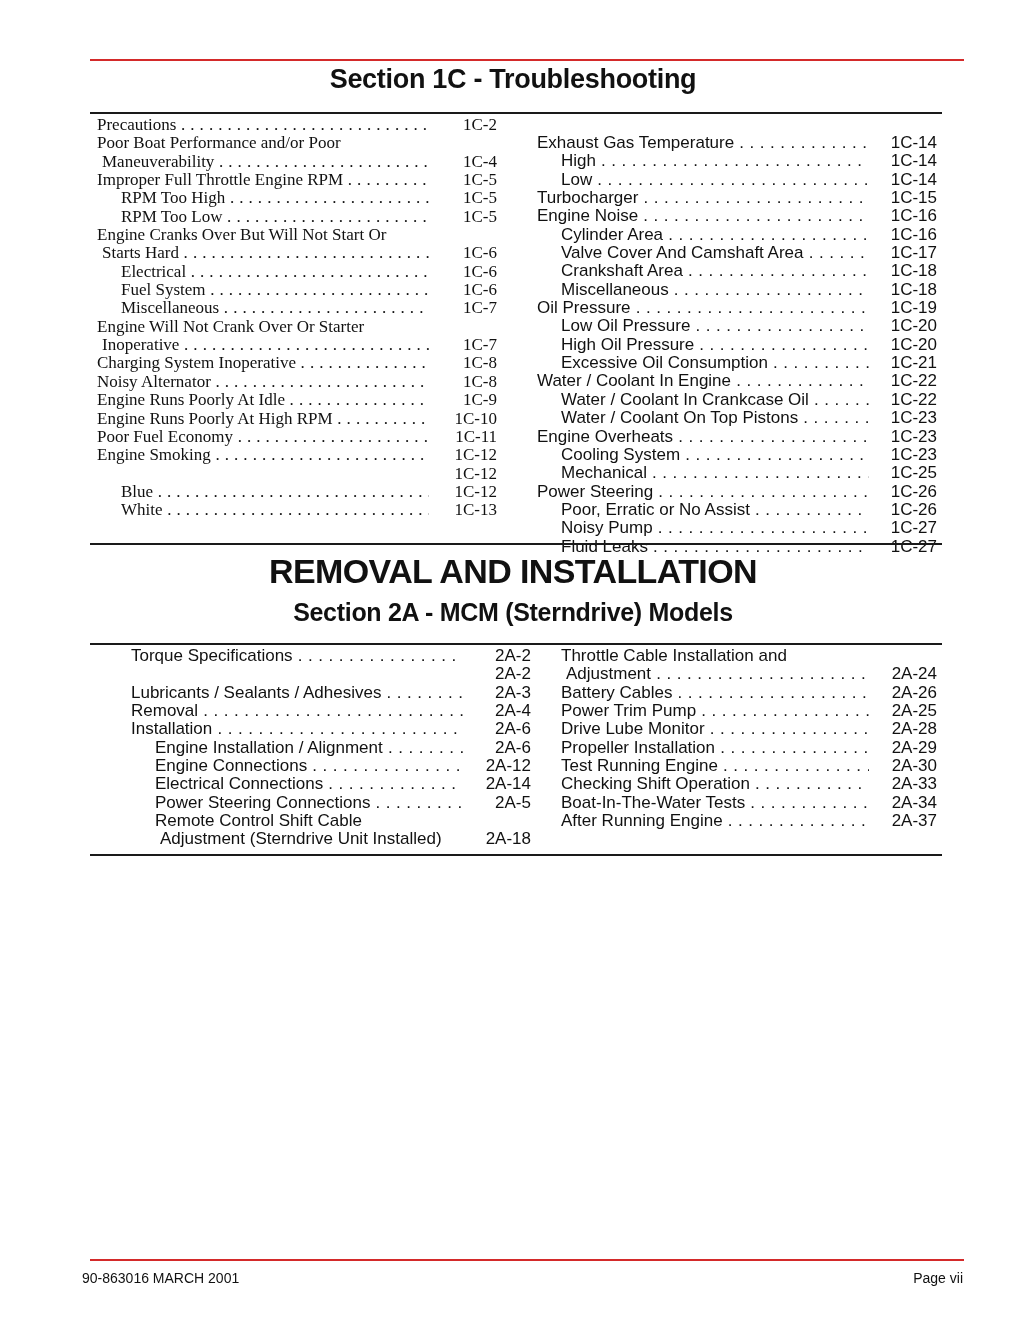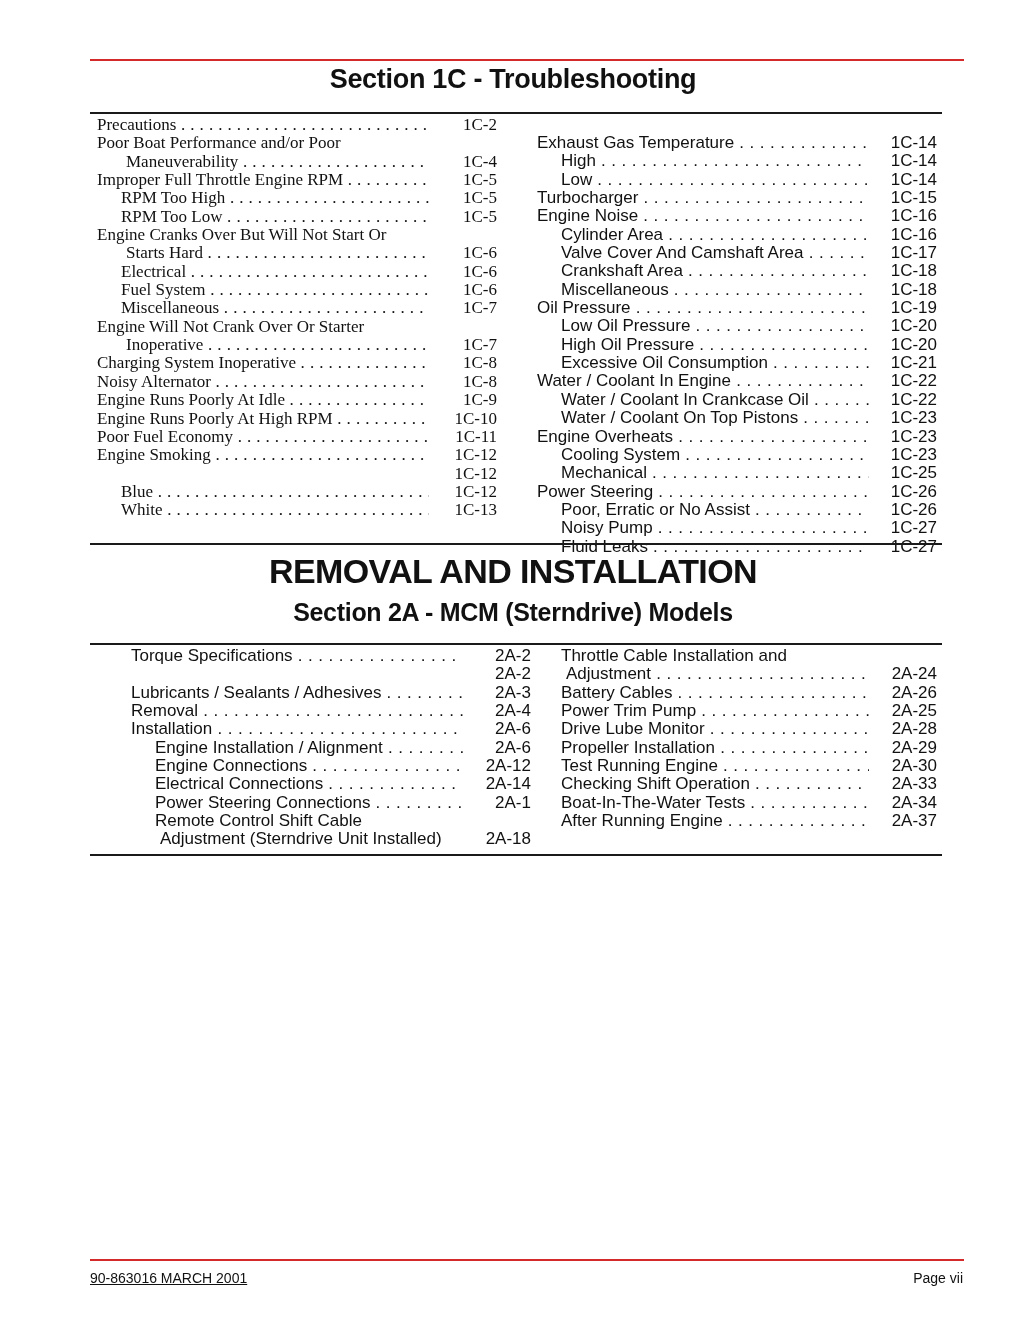--- a/index.html
+++ b/index.html
@@ -12,21 +12,21 @@
   .t1 { top: 64px; font-size: 27px; }
   .t2 { top: 552px; font-size: 34px; letter-spacing: -0.6px; }
   .t3 { top: 598px; font-size: 25px; }
   .col { position: absolute; width: 400px; }
   .row { position: relative; height: 18.35px; font-size: 17px; line-height: 18.35px; white-space: nowrap; }
   .row .lbl { position: absolute; left: 0; right: 68px; overflow: hidden; }
   .row .lbl::after { content: " . . . . . . . . . . . . . . . . . . . . . . . . . . . . . . . . . . . . . . . . . . . . . . . . . . . . . . . ."; letter-spacing: 0.4px; }
   .row.nodots .lbl::after { content: ""; }
   .row .pg { position: absolute; right: 0; width: 56px; text-align: right; }
   .row.i1 .lbl { padding-left: 24px; }
-  .row.i2 .lbl { padding-left: 5px; margin-left: 24px; }
+  .row.i2 .lbl { padding-left: 5px; }
   .row.i3 .lbl { padding-left: 29px; }
   .footer { position: absolute; top: 1270px; font-size: 14px; }
 </style>
 </head>
 <body>
 
 <div class="redrule" style="top:59px;"></div>
 <div class="title t1">Section 1C - Troubleshooting</div>
 <div class="blackrule" style="top:112px;"></div>
 
@@ -246,21 +246,21 @@
     <div class="row i1">
       <span class="lbl">Engine Connections</span>
       <span class="pg">2A-12</span>
     </div>
     <div class="row i1">
       <span class="lbl">Electrical Connections</span>
       <span class="pg">2A-14</span>
     </div>
     <div class="row i1">
       <span class="lbl">Power Steering Connections</span>
-      <span class="pg">2A-1</span>
+      <span class="pg">2A-5</span>
     </div>
     <div class="row i1 nodots">
       <span class="lbl">Remote Control Shift Cable</span>
       <span class="pg"></span>
     </div>
     <div class="row i3 nodots">
       <span class="lbl">Adjustment (Sterndrive Unit Installed)</span>
       <span class="pg">2A-18</span>
     </div>
   </div>
@@ -303,14 +303,14 @@
     </div>
     <div class="row i1">
       <span class="lbl">After Running Engine</span>
       <span class="pg">2A-37</span>
     </div>
   </div>
 
 <div class="blackrule" style="top:854px;"></div>
 
 <div class="redrule" style="top:1259px;"></div>
-<div class="footer" style="left:90px;text-decoration:underline;">90-863016   MARCH 2001</div>
+<div class="footer" style="left:82px;">90-863016   MARCH 2001</div>
 <div class="footer" style="right:61px;">Page vii</div>
 
 </body></html>

